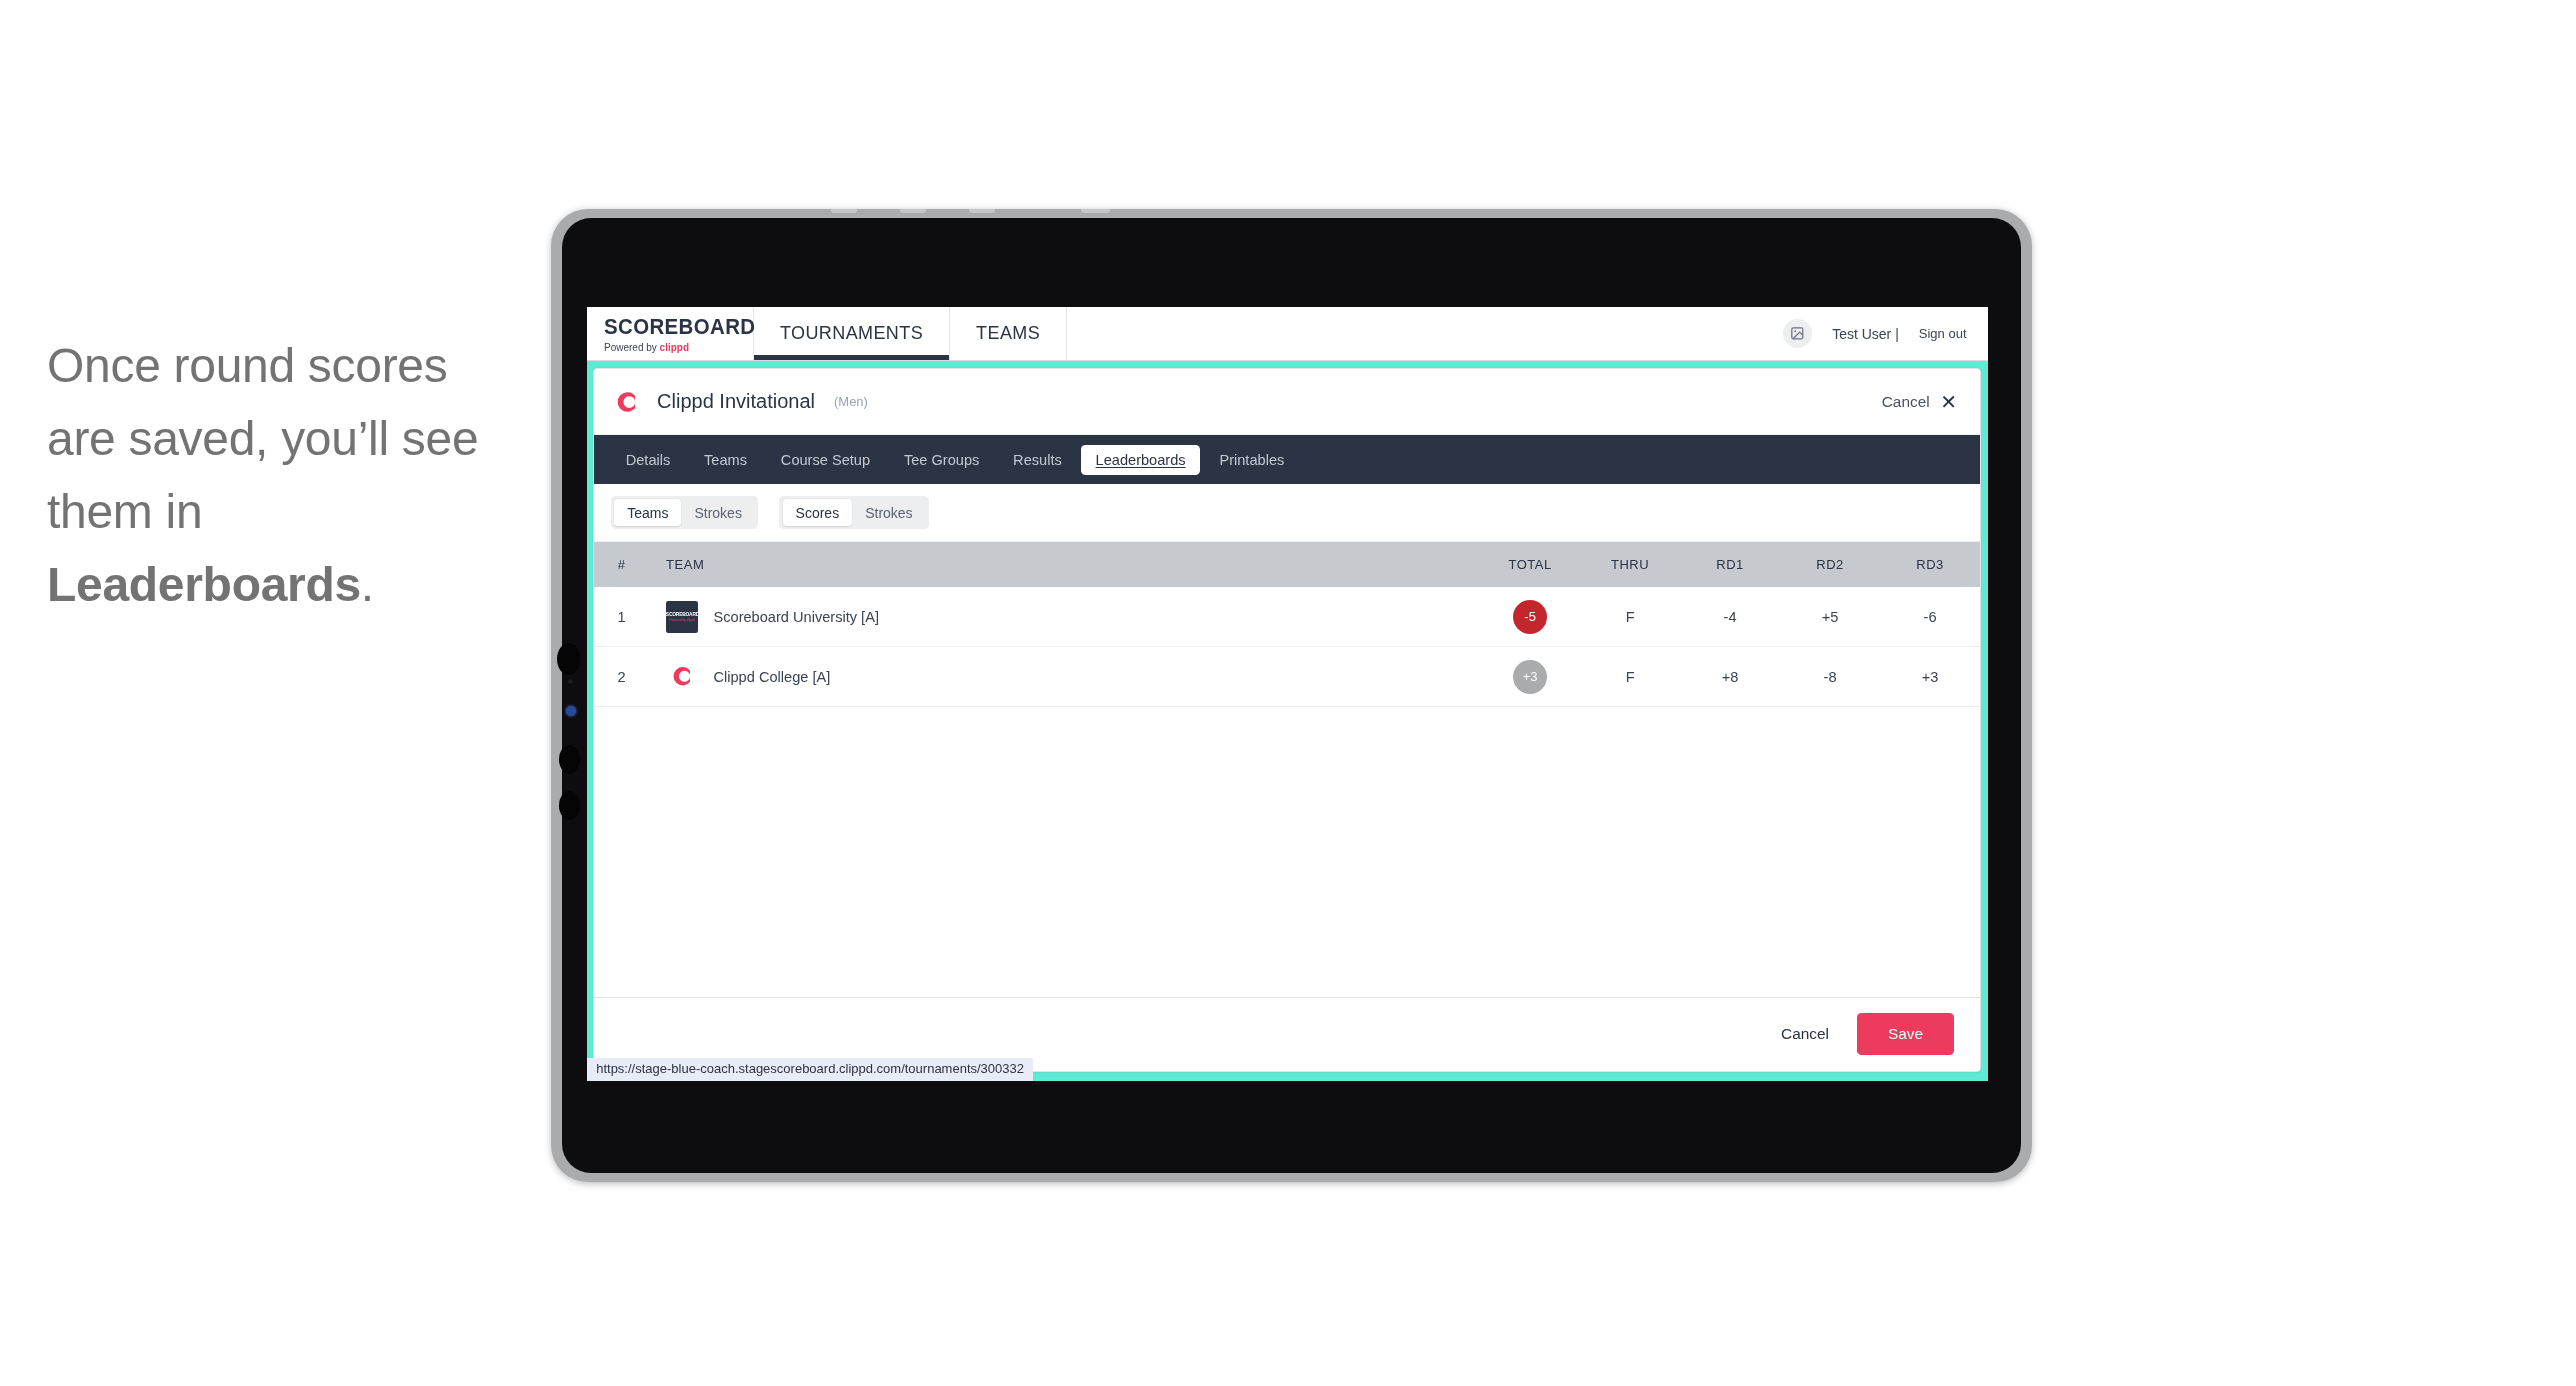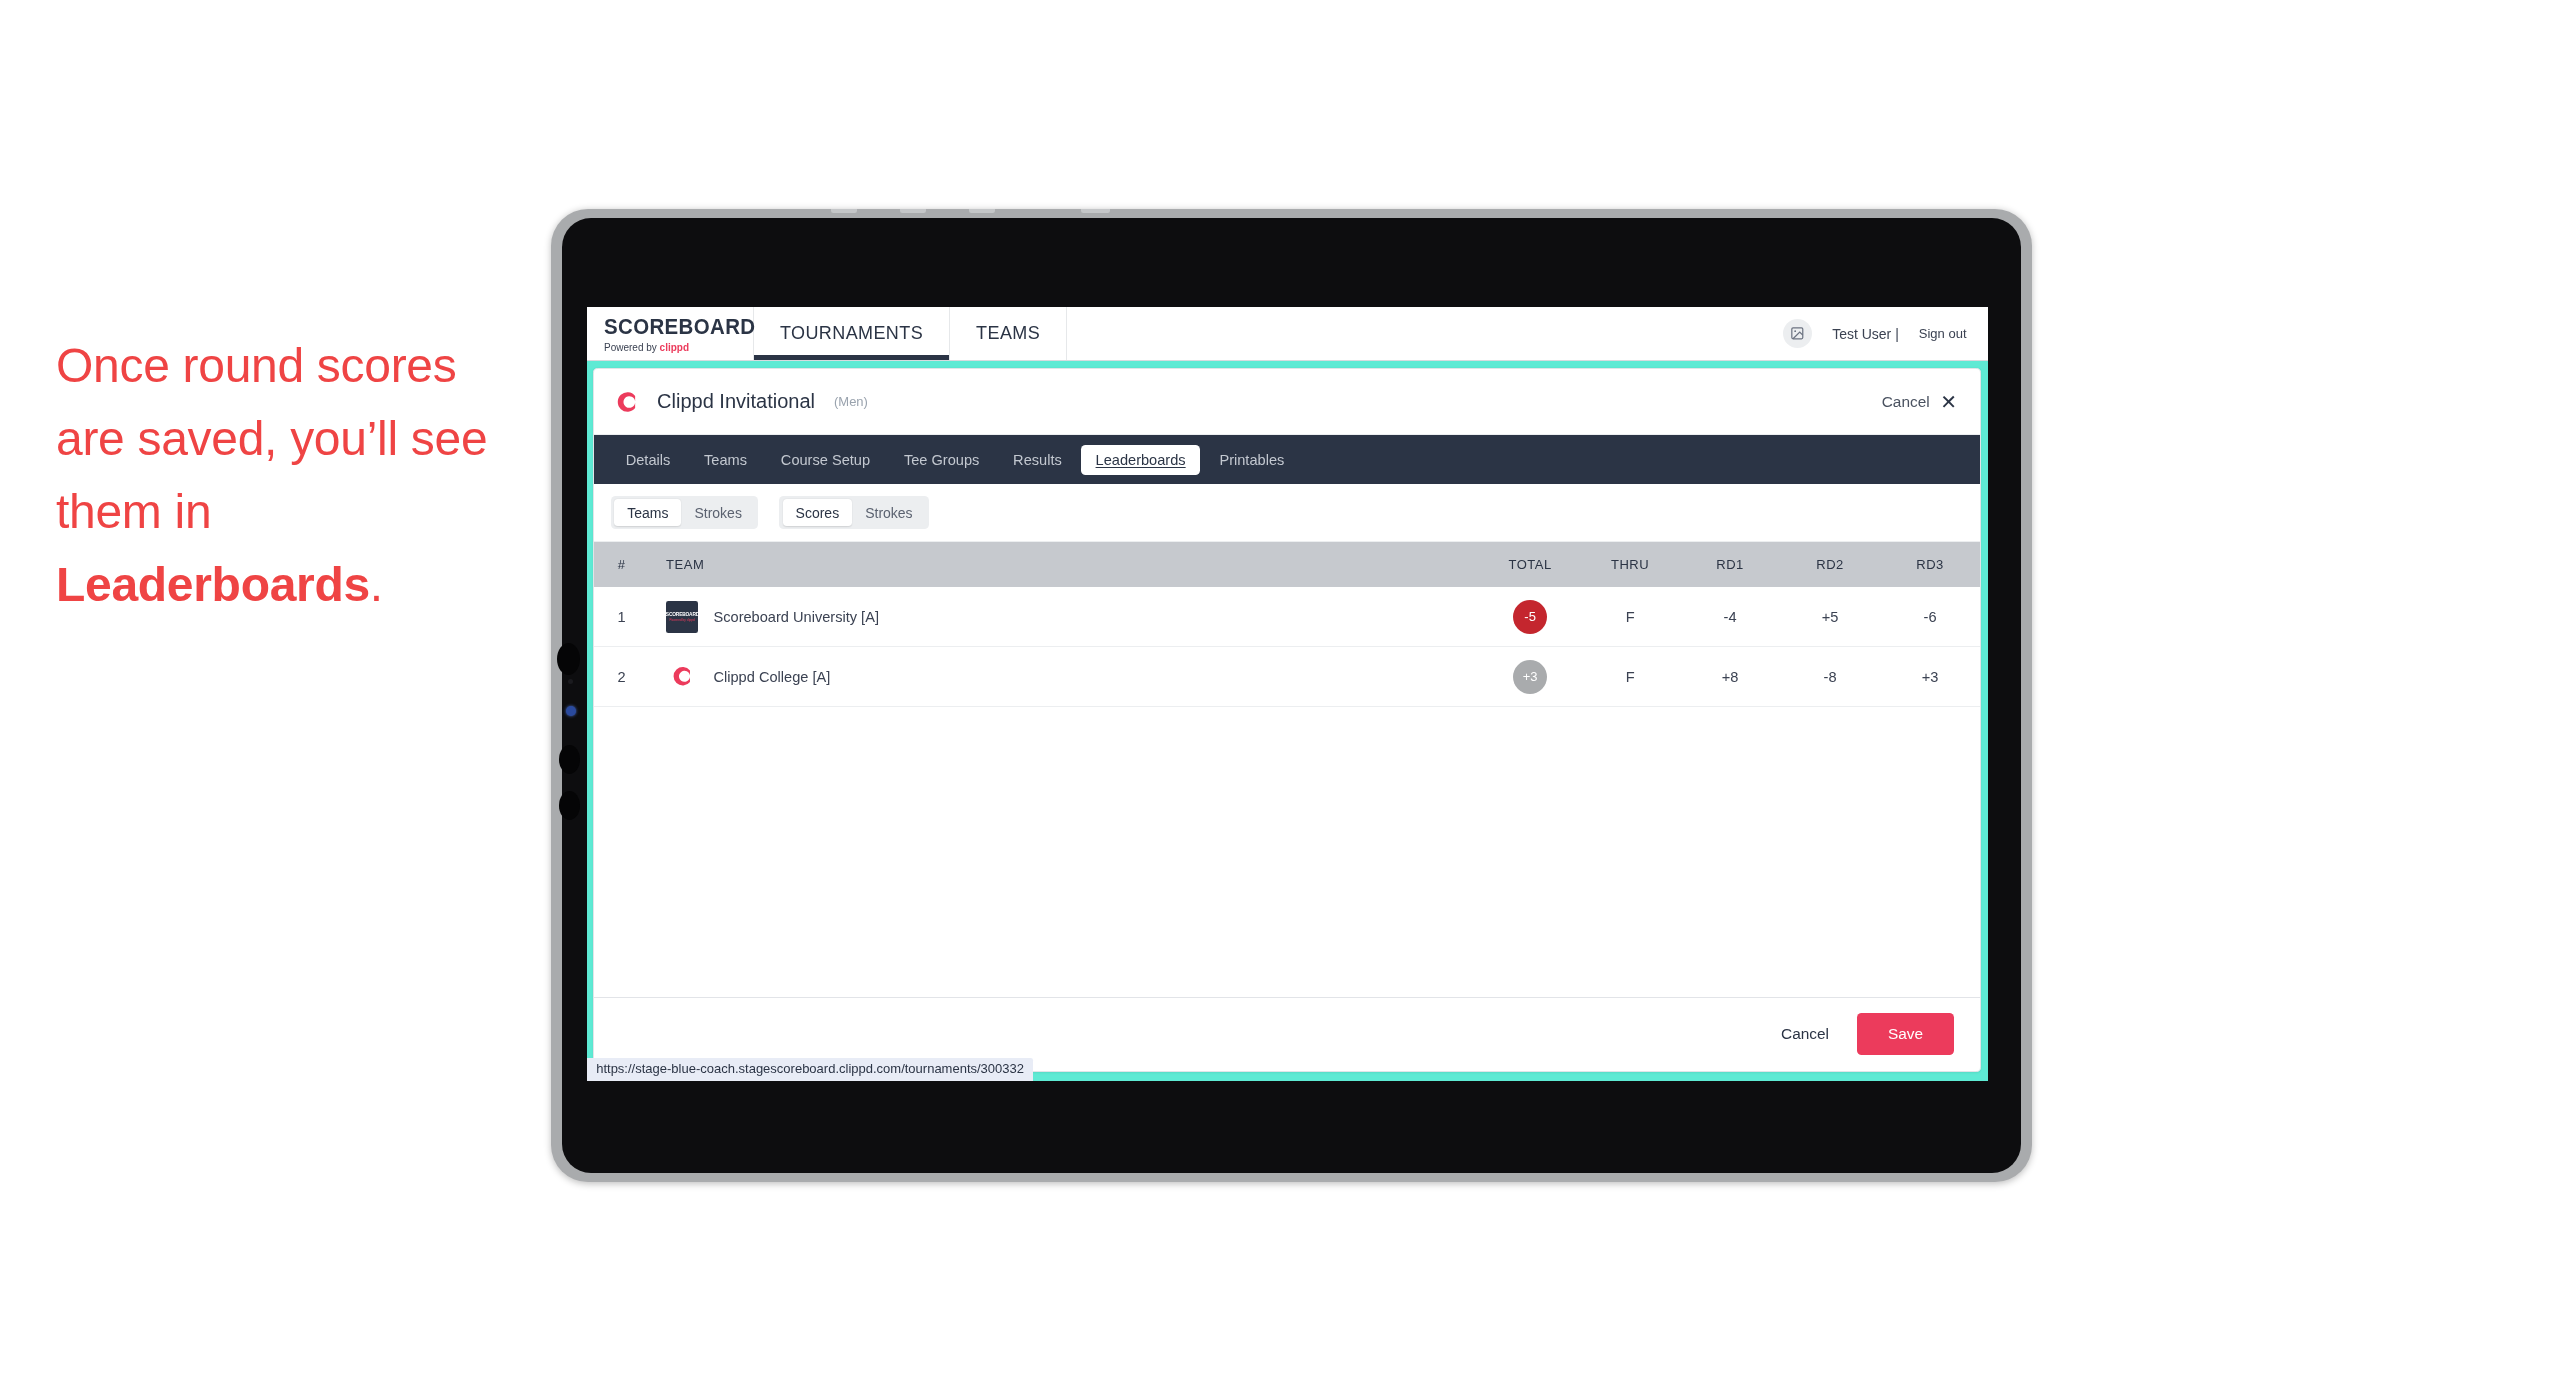--- a/index.html
+++ b/index.html
@@ -6,25 +6,25 @@
   html, body {
     width: 2576px; height: 1386px;
     background: #ffffff;
     font-family: "Liberation Sans", sans-serif;
     overflow: hidden;
   }
 
   
   #caption {
     position: absolute;
-    left: 56px; top: 330px;
+    left: 47px; top: 330px;
     width: 461px;
     font-size: 48px;
     line-height: 1.52;
-    color: #ef4444;
+    color: #737373;
     letter-spacing: -0.3px;
   }
   #caption .bold { font-weight: bold; }
 
   
   #tablet {
     position: absolute;
     left: 551px; top: 209px;
     width: 1481px; height: 973px;
     background: #a9abad;

